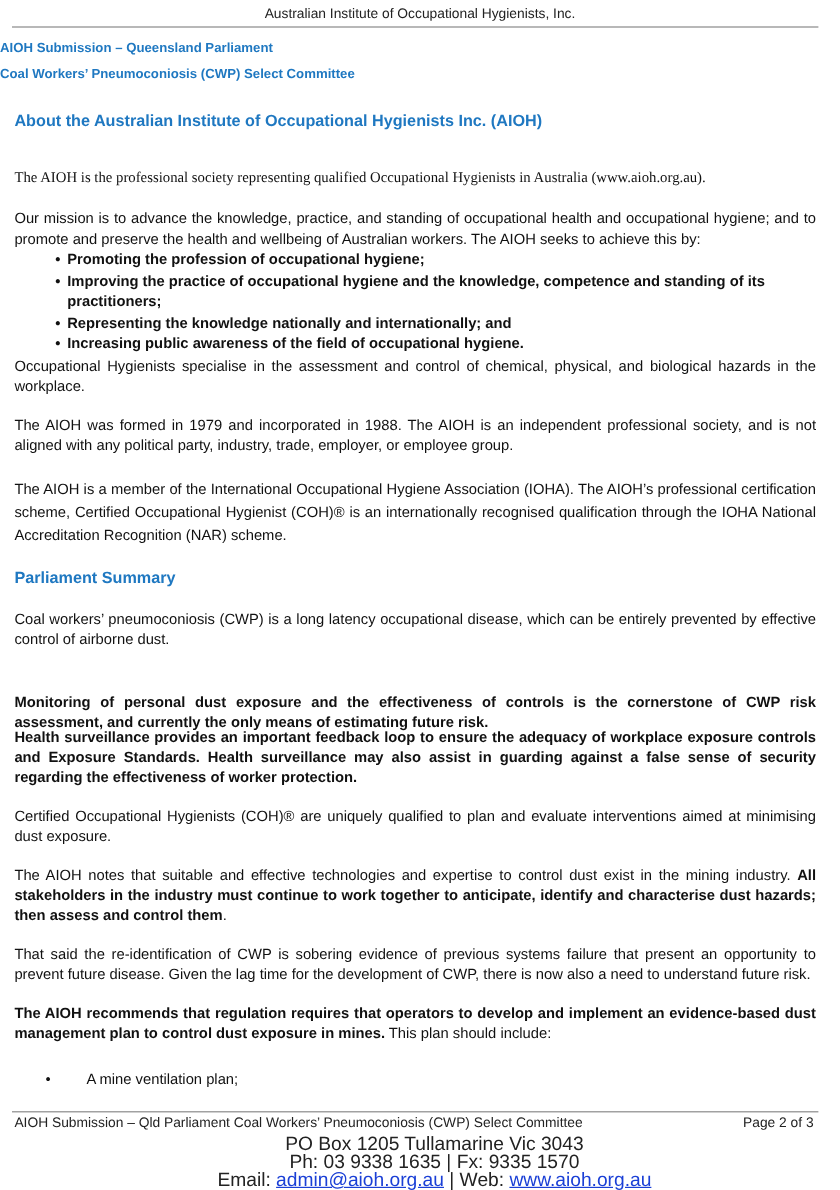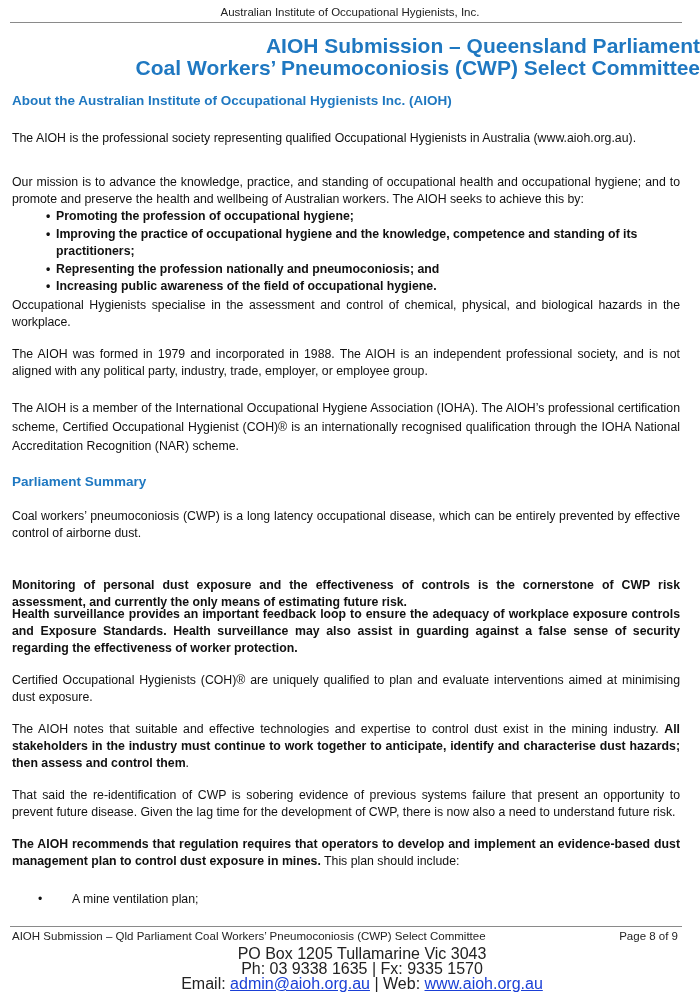--- a/index.html
+++ b/index.html
@@ -3,22 +3,22 @@
 <meta charset="utf-8">
 <style>
   html, body { margin: 0; padding: 0; background: #ffffff; }
   body { width: 700px; height: 992px; position: relative; overflow: hidden;
          font-family: "Liberation Sans", sans-serif; color: #111; }
   .page { position: absolute; left: 0; top: 0; width: 700px; height: 787px; }
   .hdr-text { position: absolute; top: 6px; left: 0; width: 700px; text-align: center;
               font-size: 11.5px; color: #222; }
   .hdr-rule { position: absolute; top: 22px; left: 10px; width: 672px; height: 0;
               border-top: 1.5px solid #8a8a8a; }
-  .title { position: absolute; left: 0; width: 700px; text-align: right;
-           font-size: 21px; font-weight: bold; color: #1f78c1; }
+  .title { position: absolute; left: 0; width: 700px; text-align: left;
+           font-size: 11px; font-weight: bold; color: #1f78c1; }
   .t1 { top: 34px; }
   .t2 { top: 56px; }
   .sec { position: absolute; left: 12px; font-size: 13.5px; font-weight: bold; color: #1f78c1; }
   .p { position: absolute; left: 12px; width: 668px; font-size: 12.3px; line-height: 17px;
        text-align: justify; color: #111; }
   .p.lh2 { line-height: 19px; }
   .b { font-weight: bold; }
   ul.bl { position: absolute; left: 46px; margin: 0; padding: 0; list-style: none;
           font-size: 12.3px; line-height: 17.5px; color: #111; }
   ul.bl li { position: relative; padding-left: 10px; font-weight: bold; }
@@ -38,27 +38,27 @@
 <div class="page">
 
   <div class="hdr-text">Australian Institute of Occupational Hygienists, Inc.</div>
   <div class="hdr-rule"></div>
 
   <div class="title t1">AIOH Submission – Queensland Parliament</div>
   <div class="title t2">Coal Workers’ Pneumoconiosis (CWP) Select Committee</div>
 
   <div class="sec" style="top:93px;">About the Australian Institute of Occupational Hygienists Inc. (AIOH)</div>
 
-  <div class="p" style="top:130px;">The AIOH is the professional society representing qualified Occupational Hygienists in Australia (www.aioh.org.au).</div>
+  <div class="p" style="top:140px;font-family:Liberation Serif, serif;">The AIOH is the professional society representing qualified Occupational Hygienists in Australia (www.aioh.org.au).</div>
   <div class="p" style="top:174px;">Our mission is to advance the knowledge, practice, and standing of occupational health and occupational hygiene; and to promote and preserve the health and wellbeing of Australian workers.  The AIOH seeks to achieve this by:</div>
 
   <ul class="bl" style="top:208px;">
     <li>Promoting the profession of occupational hygiene;</li>
     <li>Improving the practice of occupational hygiene and the knowledge, competence and standing of its practitioners;</li>
-    <li>Representing the profession nationally and pneumoconiosis; and</li>
+    <li>Representing the knowledge nationally and internationally; and</li>
     <li>Increasing public awareness of the field of occupational hygiene.</li>
   </ul>
 
   <div class="p" style="top:297px;">Occupational Hygienists specialise in the assessment and control of chemical, physical, and biological hazards in the workplace.</div>
   <div class="p" style="top:346px;">The AIOH was formed in 1979 and incorporated in 1988.  The AIOH is an independent professional society, and is not aligned with any political party, industry, trade, employer, or employee group.</div>
   <div class="p lh2" style="top:399px;">The AIOH is a member of the International Occupational Hygiene Association (IOHA). The AIOH’s professional certification scheme, Certified Occupational Hygienist (COH)® is an internationally recognised qualification through the IOHA National Accreditation Recognition (NAR) scheme.</div>
 
   <div class="sec" style="top:474px;">Parliament Summary</div>
 
   <div class="p" style="top:508px;">Coal workers’ pneumoconiosis (CWP) is a long latency occupational disease, which can be entirely prevented by effective control of airborne dust.</div>
@@ -71,18 +71,18 @@
   <div class="p" style="top:787px;">That said the re-identification of CWP is sobering evidence of previous systems failure that present an opportunity to prevent future disease.  Given the lag time for the development of CWP, there is now also a need to understand future risk.</div>
 
   <div class="p" style="top:836px;"><span class="b">The AIOH recommends that regulation requires that operators to develop and implement an evidence-based dust management plan to control dust exposure in mines.</span><span> This plan should include:</span></div>
 
   <div class="bl2" style="top:892px;">
     <span class="dot">•</span><span>A mine ventilation plan;</span>
   </div>
 
   <div class="ftr-rule"></div>
   <div class="ftr-left">AIOH Submission – Qld Parliament Coal Workers’ Pneumoconiosis (CWP) Select Committee</div>
-  <div class="ftr-right">Page 8 of 9</div>
+  <div class="ftr-right">Page 2 of 3</div>
   <div class="ftr-c" style="top:945px;">PO Box 1205 Tullamarine Vic 3043</div>
   <div class="ftr-c" style="top:960px;">Ph: 03 9338 1635 | Fx: 9335 1570</div>
   <div class="ftr-c" style="top:975px;"><span>Email: </span><a class="lnk" href="#">admin@aioh.org.au</a><span> | Web: </span><a class="lnk" href="#">www.aioh.org.au</a></div>
 
 </div>
 
 </body></html>

